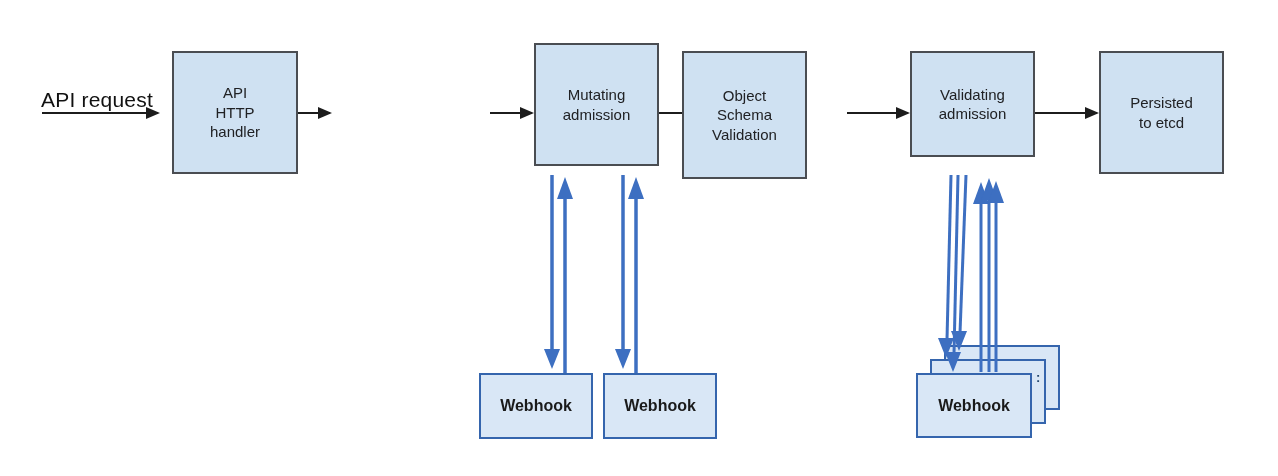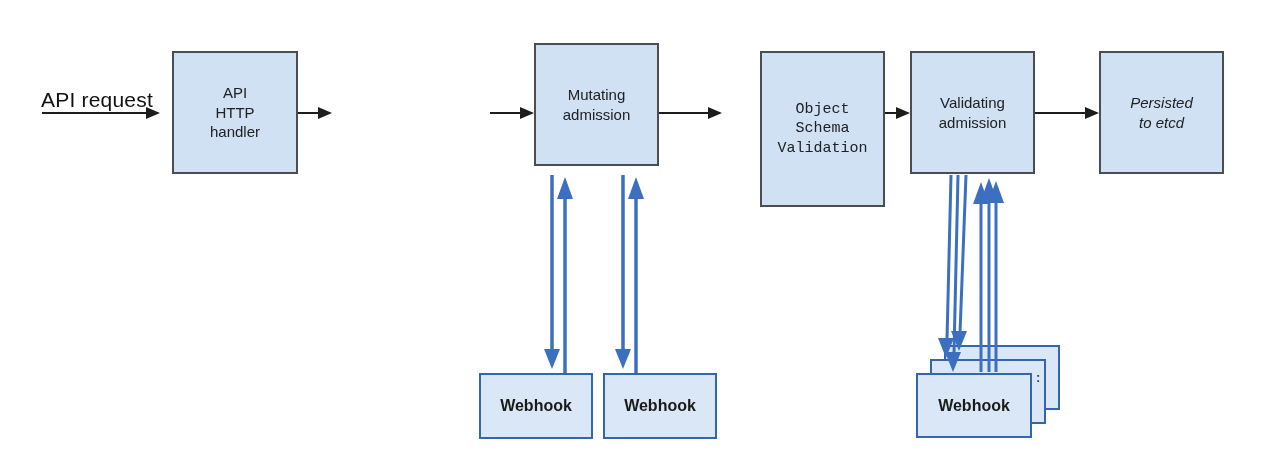--- a/index.html
+++ b/index.html
@@ -87,26 +87,26 @@
     </g>
   </svg>
 
   <div class="req-label">API request</div>
 
   <div class="pbox" style="left:160px;top:51px;width:126px;height:123px;margin-left:12px;">API
 HTTP
 handler</div>
   <div class="pbox" style="left:534px;top:43px;width:125px;height:123px;">Mutating
 admission</div>
-  <div class="pbox" style="left:760px;top:51px;width:125px;height:156px;font-family:Liberation Mono, monospace;">Object
+  <div class="pbox" style="left:682px;top:51px;width:125px;height:128px;">Object
 Schema
 Validation</div>
-  <div class="pbox" style="left:910px;top:51px;width:125px;height:123px;text-align:center;">Validating
+  <div class="pbox" style="left:910px;top:51px;width:125px;height:106px;text-align:center;">Validating
 admission</div>
-  <div class="pbox" style="left:1099px;top:51px;width:125px;height:123px;font-style:italic;">Persisted
+  <div class="pbox" style="left:1099px;top:51px;width:125px;height:123px;">Persisted
 to etcd</div>
 
   <div class="wbox wfront" style="left:479px;top:373px;width:114px;height:66px;">Webhook</div>
   <div class="wbox wfront" style="left:603px;top:373px;width:114px;height:66px;">Webhook</div>
 
   <div class="wbox wfront" style="left:916px;top:373px;width:116px;height:65px;">Webhook</div>
 
 </div>
 
 </body></html>

